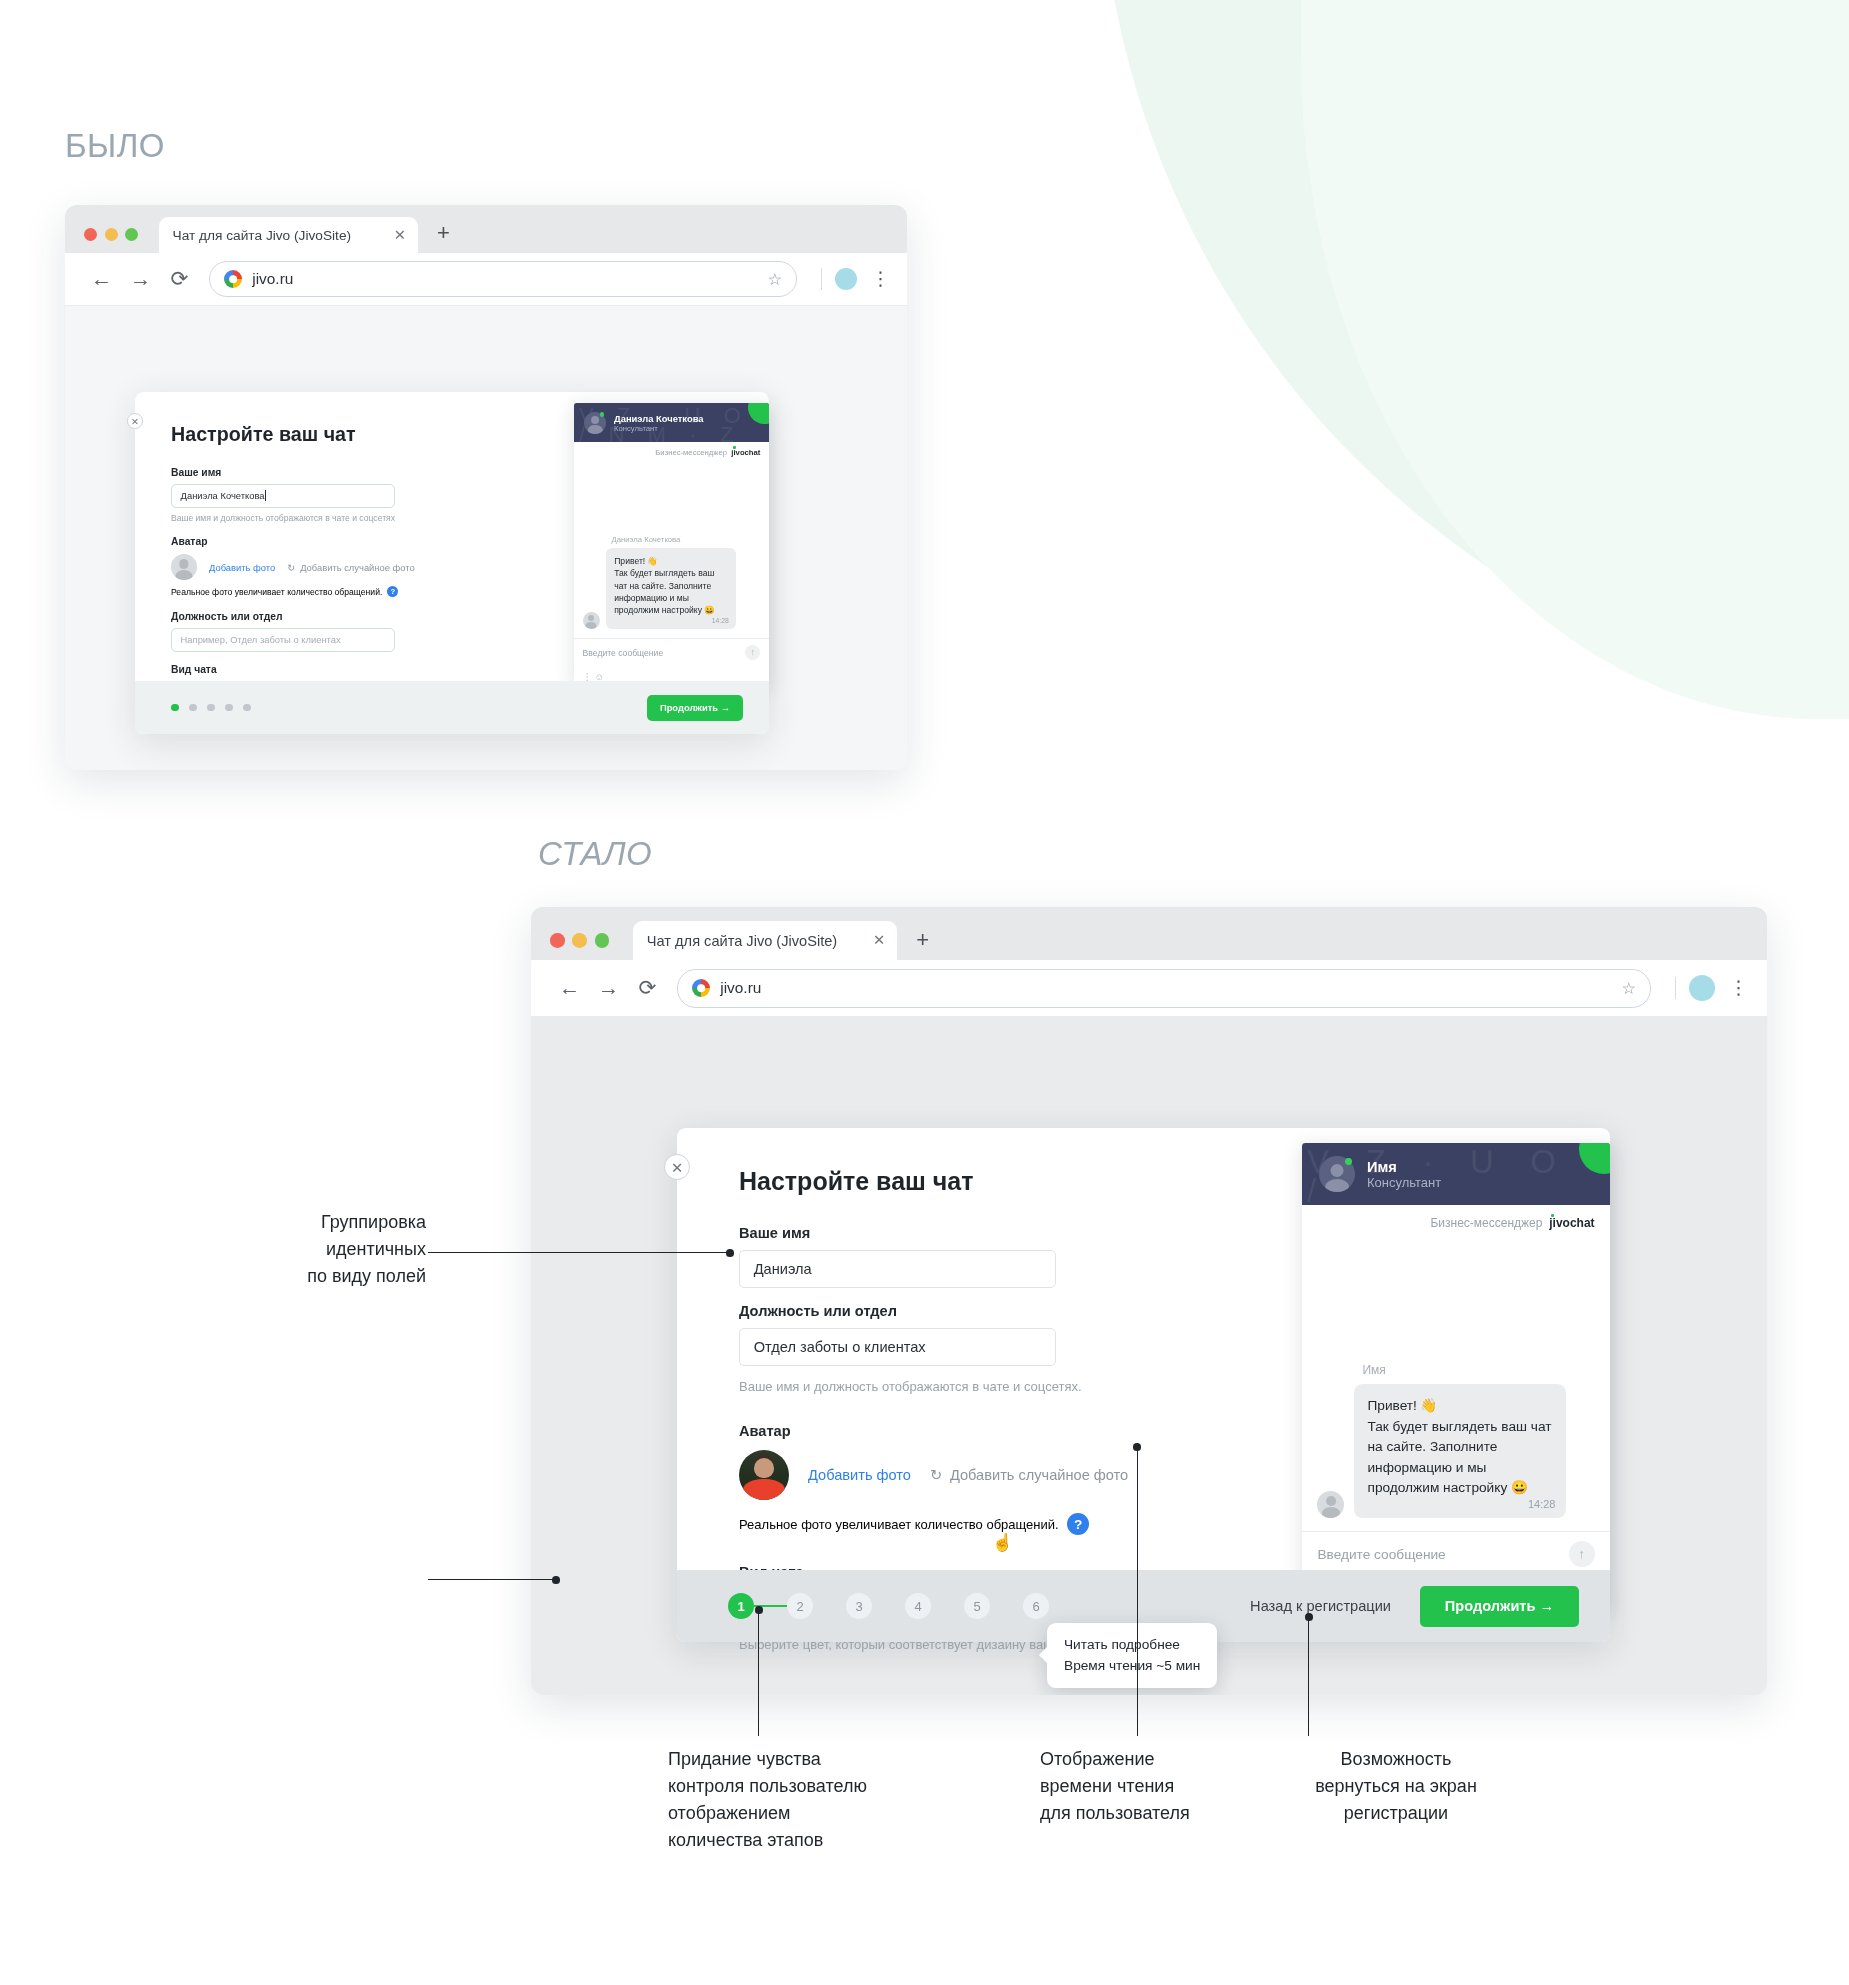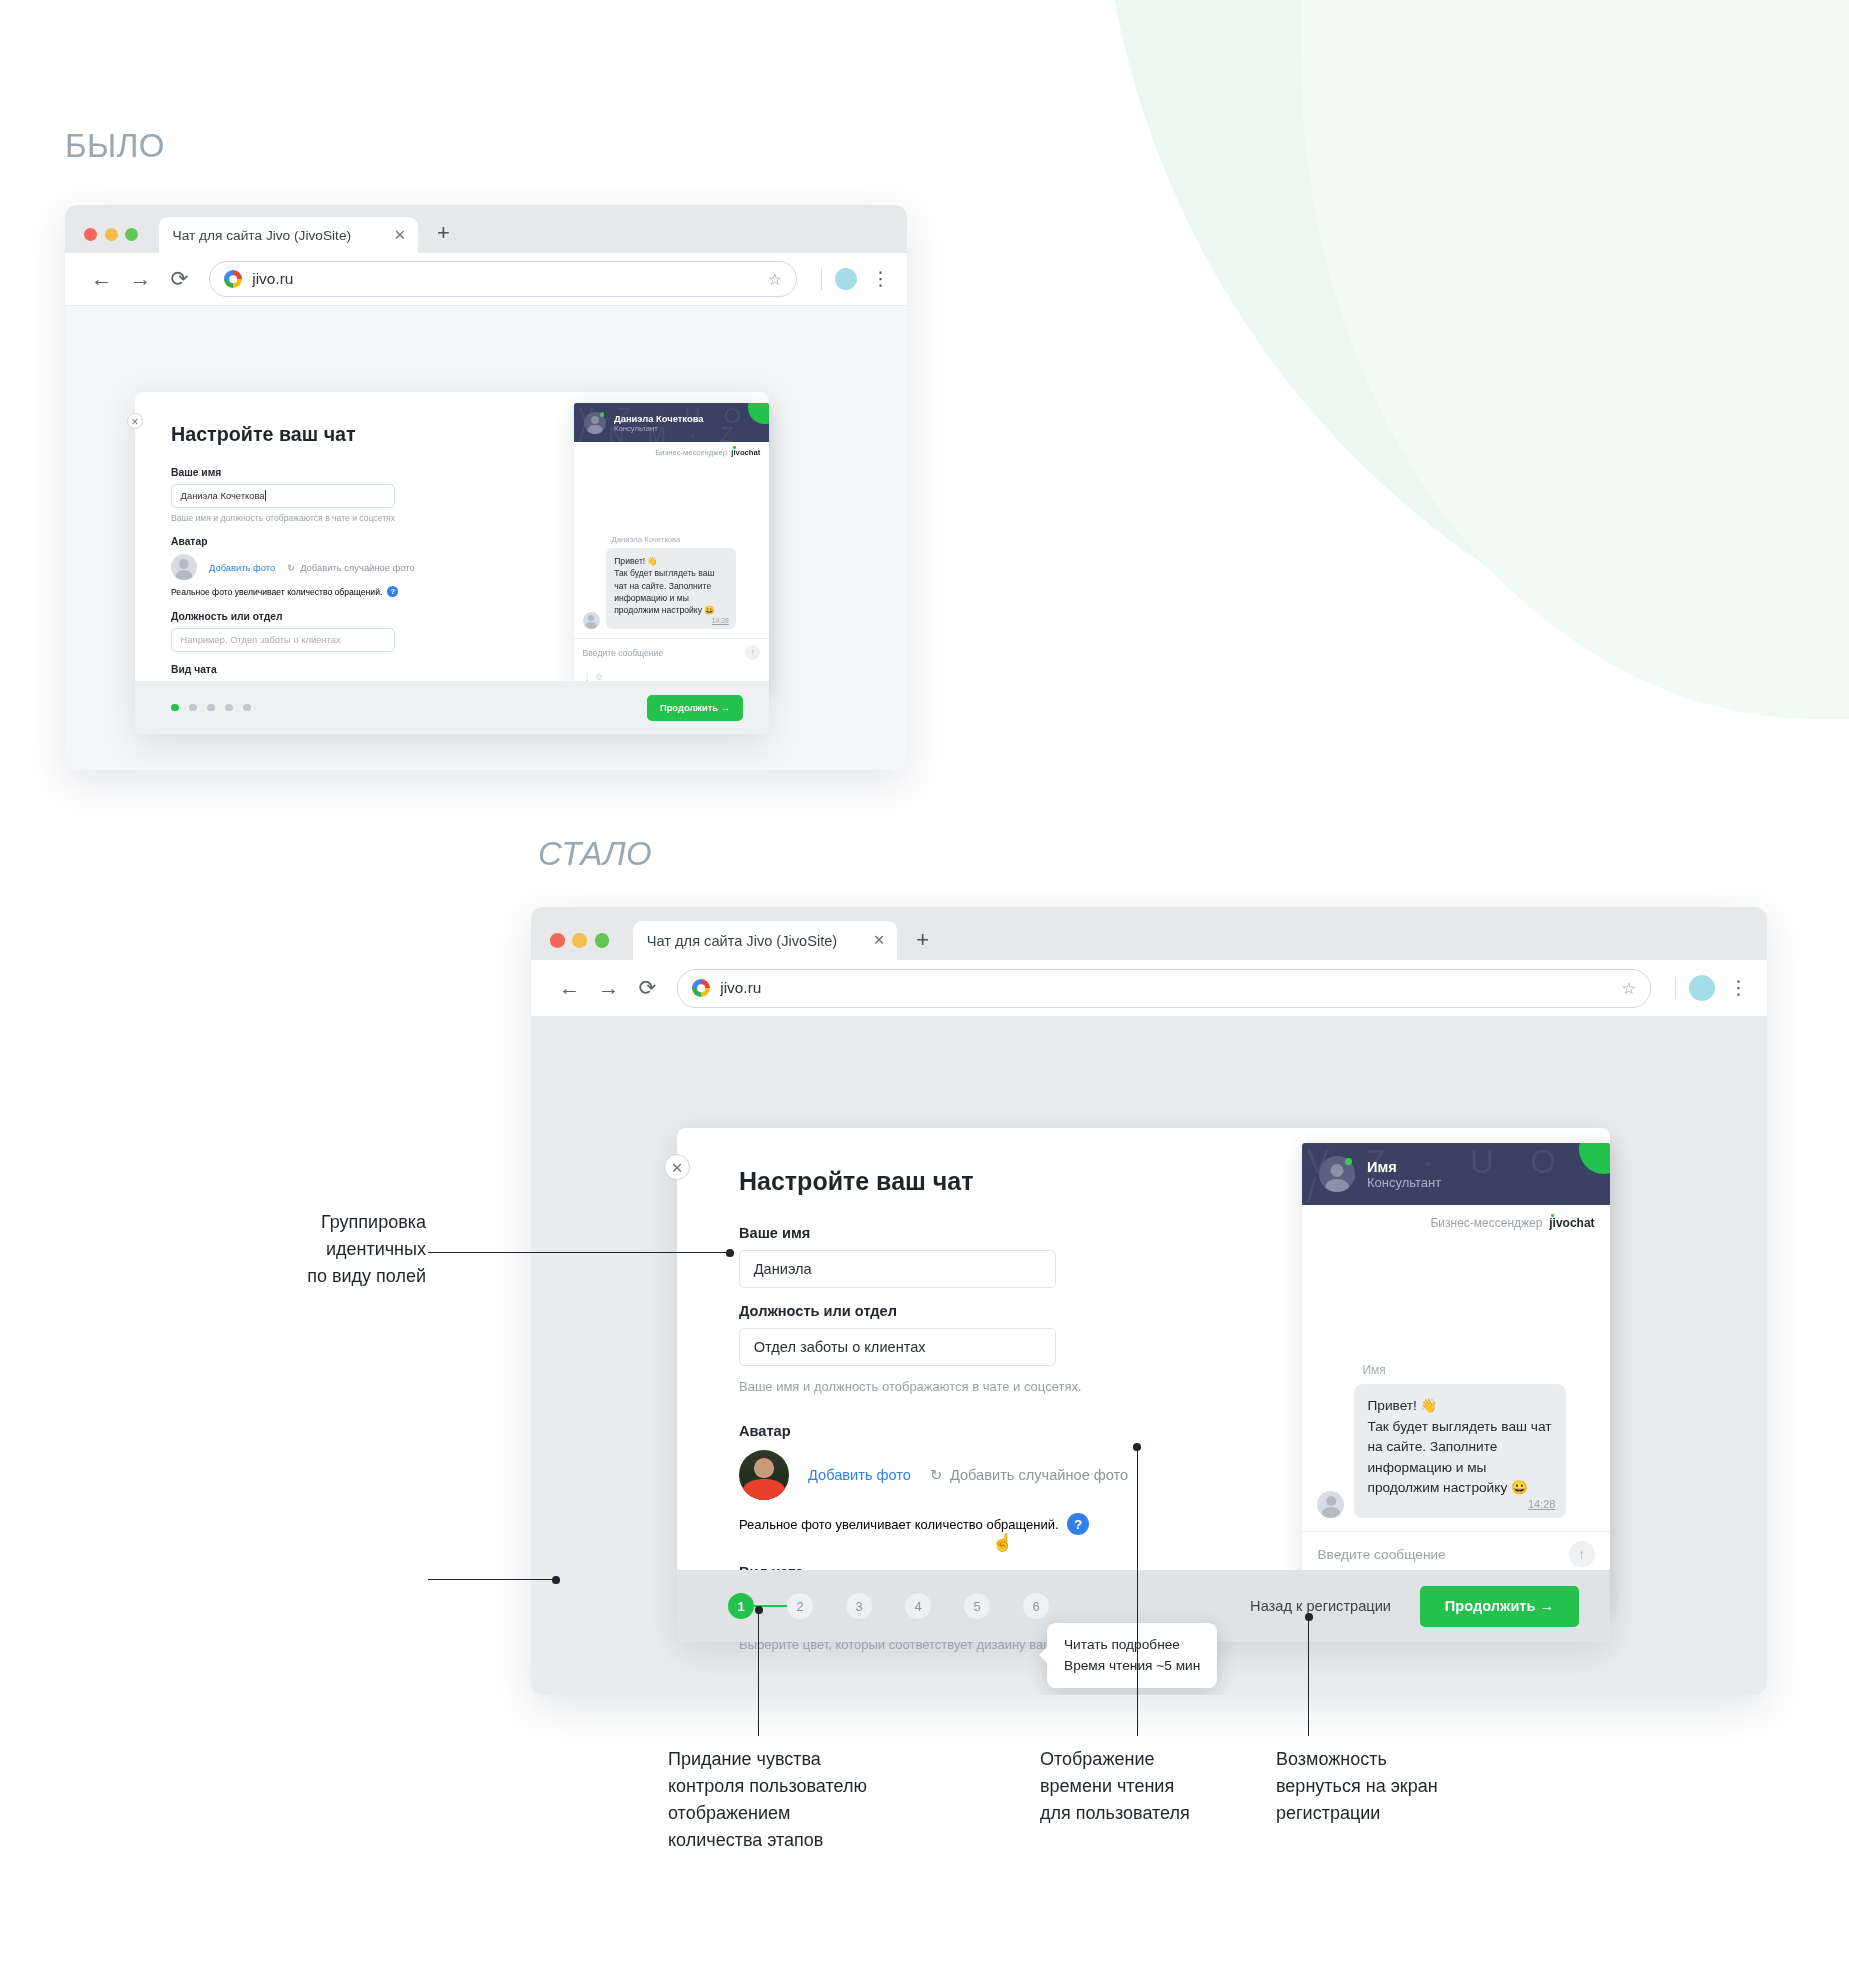--- a/index.html
+++ b/index.html
@@ -252,21 +252,21 @@
   .m1 .w-bubble-row { gap: 6px; }
   .m2 .w-bubble-row { gap: 9.4px; }
   .w-sm-av { border-radius:50%; background:#d8dbdf; position:relative; flex:none; overflow:hidden; }
   .m1 .w-sm-av { width: 17px; height: 17px; }
   .m2 .w-sm-av { width: 27px; height: 27px; }
   .w-sm-av::before { content:""; position:absolute; left:50%; top:20%; transform:translateX(-50%); width:36%;height:36%;background:#b5babf;border-radius:50%; }
   .w-sm-av::after { content:""; position:absolute; left:50%; bottom:-8%; transform:translateX(-50%); width:66%;height:46%;background:#b5babf;border-radius:50% 50% 0 0; }
   .w-bubble { background: #ebecee; color: #23292f; position: relative; }
   .m1 .w-bubble { border-radius: 6px; padding: 6.8px 8.6px 12px; font-size: 8.6px; line-height: 1.45; max-width: 130px; }
   .m2 .w-bubble { border-radius: 8.6px; padding: 12px 13.7px 19px; font-size: 13.7px; line-height: 1.5; max-width: 212px; }
-  .w-time { position: absolute; right: 6.8px; bottom: 3.4px; color: #9aa3ab; text-decoration: underline; }
+  .w-time { position: absolute; right: 6.8px; bottom: 3.4px; color: #9aa3ab; }
   .m1 .w-time { font-size: 6.8px; }
   .m2 .w-time { font-size: 11px; right: 10.3px; bottom: 5.1px; }
 
   .w-input {
     border-top: 0.9px solid #e8eaec; display: flex; align-items: center; justify-content: space-between;
     color: #9aa3ab;
   }
   .m1 .w-input { height: 29px; padding: 0 8.6px; font-size: 8.6px; }
   .m2 .w-input { height: 45px; padding: 0 15.4px; font-size: 13.7px; }
   .w-send { border-radius: 50%; background:#eef0f1; color:#b2b9c0; display:flex; align-items:center; justify-content:center; }
@@ -629,19 +629,19 @@
 количества этапов</div>
   <div class="leader v" style="left:758px; top:1609px; height:127px;"></div>
   <div class="nub" style="left:755px; top:1606px;"></div>
 
   <div class="ann" style="left:1040px; top:1746px; width:231px; white-space:pre-line;">Отображение
 времени чтения
 для пользователя</div>
   <div class="leader v" style="left:1137px; top:1447px; height:289px;"></div>
   <div class="nub" style="left:1133px; top:1443px;"></div>
 
-  <div class="ann" style="left:1276px; top:1746px; width:240px; white-space:pre-line;">Возможность
+  <div class="ann" style="left:1276px; top:1746px; width:240px; white-space:pre-line;text-align:center;">Возможность
 вернуться на экран
 регистрации</div>
   <div class="leader v" style="left:1308px; top:1616px; height:120px;"></div>
   <div class="nub" style="left:1305px; top:1613px;"></div>
 </div>
 
 
 </body></html>

